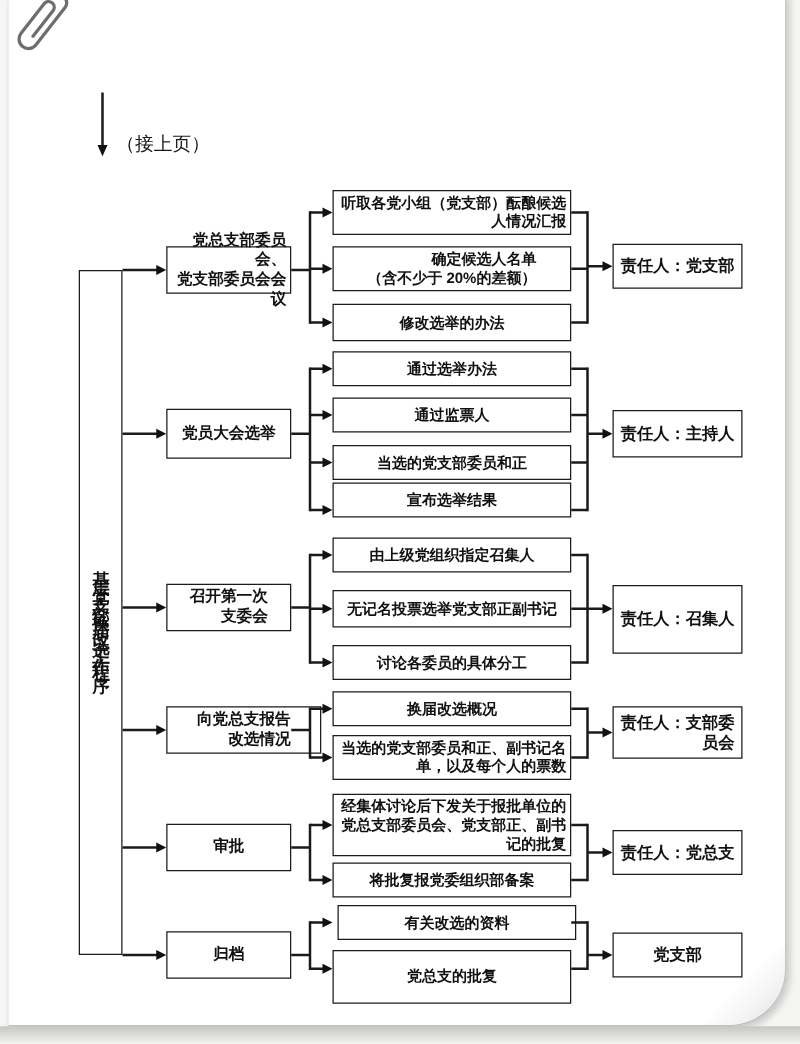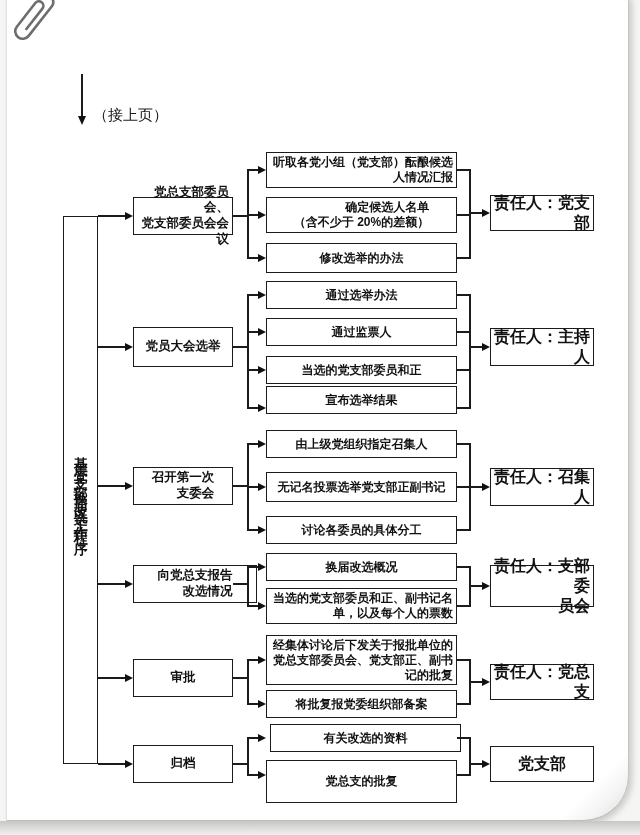--- a/index.html
+++ b/index.html
@@ -38,21 +38,21 @@
   }
   .box{
     position:absolute; box-sizing:border-box;
     border:1.5px solid #1b1b1b; background:#fff;
     display:flex; align-items:center; justify-content:center;
     text-align:right; font-weight:bold; color:#111;
     white-space:pre-line; line-height:1.25; padding:1px 3px;
   }
   .stage-box{font-size:12.5px;}
   .detail-box{font-size:12px;}
-  .responsible-box{font-size:16px;}
+  .responsible-box{font-size:13px;}
   .rail{
     left:63px; top:216px; width:35px; height:548px;
     writing-mode:vertical-rl; text-orientation:upright;
     font-size:14px; letter-spacing:7px; padding:6px 0;
   }
   .ln{position:absolute; background:#1b1b1b;}
   .arr-r{
     position:absolute; width:0; height:0;
     border-left:8px solid #111;
     border-top:4.5px solid transparent; border-bottom:4.5px solid transparent;
@@ -147,21 +147,21 @@
       <div class="arr-r" style="left:258px;top:482.5px;"></div>
       <div class="box detail-box" style="left:266px;top:472px;width:191px;height:30px;">无记名投票选举党支部正副书记</div>
       <div class="ln" style="left:457px;top:486.25px;width:13px;height:1.5px;"></div>
       <div class="ln" style="left:248px;top:529.25px;width:11px;height:1.5px;"></div>
       <div class="arr-r" style="left:258px;top:525.5px;"></div>
       <div class="box detail-box" style="left:266px;top:516px;width:191px;height:28px;">讨论各委员的具体分工</div>
       <div class="ln" style="left:457px;top:529.25px;width:13px;height:1.5px;"></div>
       <div class="ln" style="left:469.25px;top:443.25px;width:1.5px;height:87.5px;"></div>
       <div class="ln" style="left:470px;top:486.25px;width:13px;height:1.5px;"></div>
       <div class="arr-r" style="left:482px;top:482.5px;"></div>
-      <div class="box responsible-box" style="left:490px;top:468px;width:104px;height:38px;">责任人：召集人</div>
+      <div class="box responsible-box" style="left:490px;top:468px;width:104px;height:55px;">责任人：召集人</div>
       <div class="ln" style="left:98px;top:583.25px;width:28px;height:1.5px;"></div>
       <div class="arr-r" style="left:125px;top:579.5px;"></div>
       <div class="box stage-box" style="left:133px;top:565px;width:124px;height:38px;">向党总支报告
 改选情况</div>
       <div class="ln" style="left:233px;top:583.25px;width:15px;height:1.5px;"></div>
       <div class="ln" style="left:247.25px;top:566.25px;width:1.5px;height:40.5px;"></div>
       <div class="ln" style="left:248px;top:566.25px;width:11px;height:1.5px;"></div>
       <div class="arr-r" style="left:258px;top:562.5px;"></div>
       <div class="box detail-box" style="left:266px;top:553px;width:191px;height:28px;">换届改选概况</div>
       <div class="ln" style="left:457px;top:566.25px;width:13px;height:1.5px;"></div>

